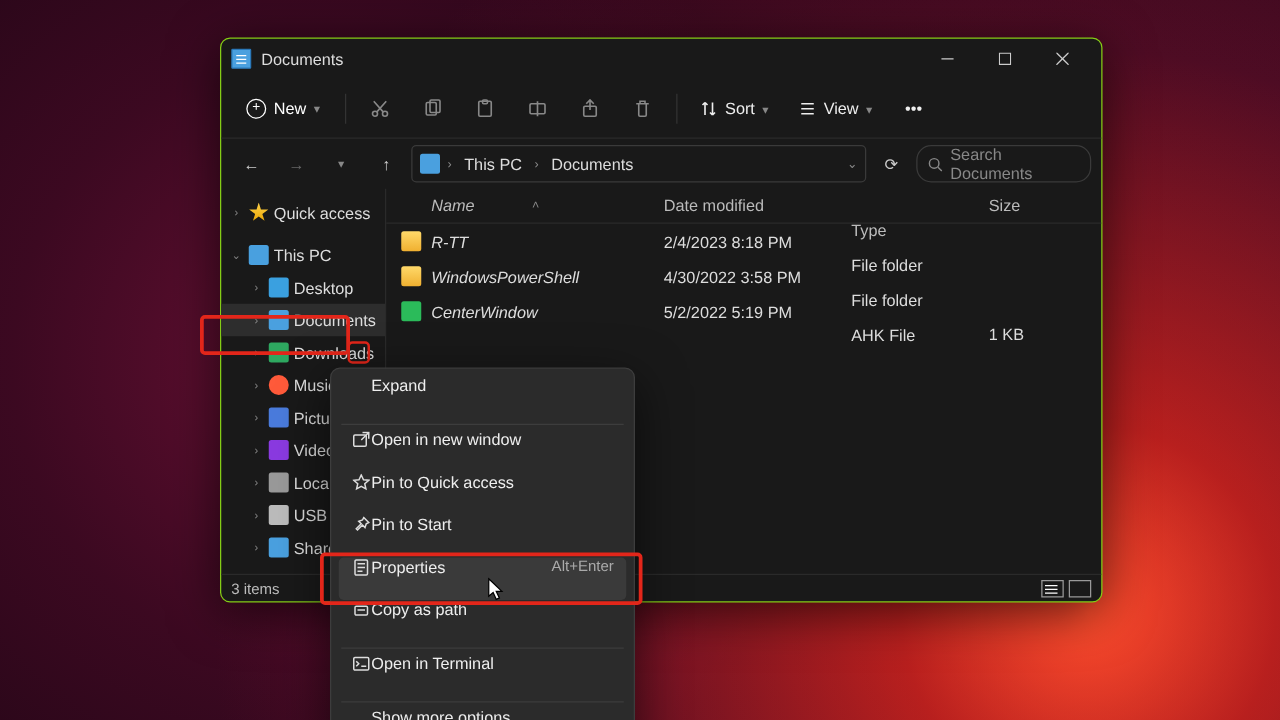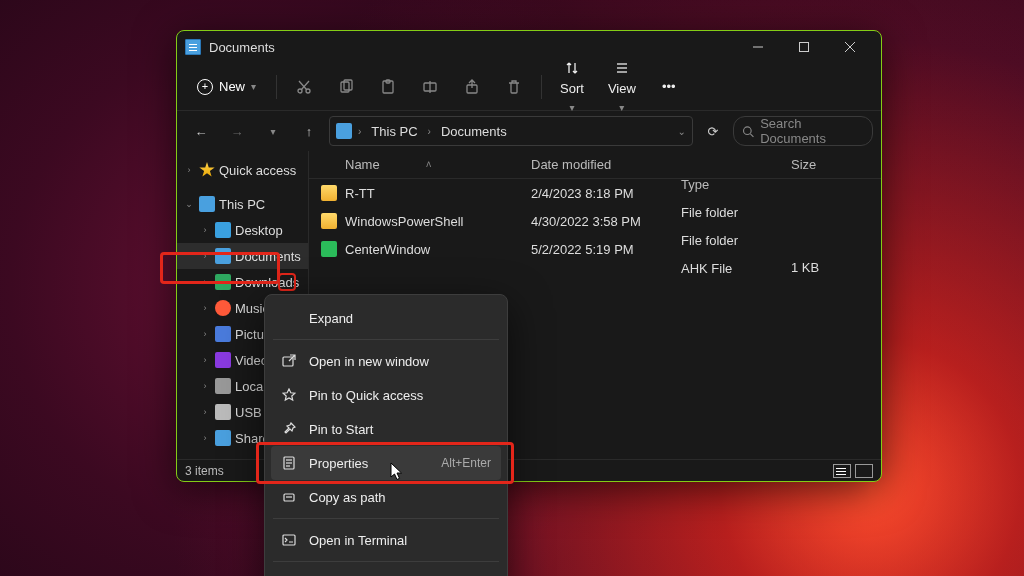--- a/index.html
+++ b/index.html
@@ -33,21 +33,21 @@
   .toolbar {
     height: 48px; display:flex; align-items:center; padding:0 8px; gap:4px;
     border-bottom:1px solid #2a2a2a;
   }
   .new-btn {
     display:flex;align-items:center;gap:6px;padding:6px 12px;border-radius:4px;color:#fff;
   }
   .new-btn .plus{width:16px;height:16px;border:1.5px solid #fff;border-radius:50%;display:flex;align-items:center;justify-content:center;font-size:11px;line-height:1;}
   .tbtn{width:38px;height:34px;display:flex;align-items:center;justify-content:center;color:#888;border-radius:4px;}
   .tdivider{width:1px;height:24px;background:#333;margin:0 4px;}
-  .tlabel{display:flex;align-items:center;gap:6px;padding:6px 10px;color:#eee;border-radius:4px;flex-direction:column;}
+  .tlabel{display:flex;align-items:flex-end;gap:6px;padding:6px 10px;color:#eee;border-radius:4px;}
   .navrow{height:40px;display:flex;align-items:center;padding:0 8px;gap:4px;}
   .navbtn{width:32px;height:32px;display:flex;align-items:center;justify-content:center;color:#ccc;border-radius:4px;}
   .addrbar{flex:1;height:30px;background:#191919;border:1px solid #3a3a3a;border-radius:4px;display:flex;align-items:center;padding:0 6px;gap:6px;}
   .crumb{padding:2px 4px;}
   .chev{color:#888;font-size:10px;}
   .addrbar .spacer{flex:1;}
   .refresh{width:32px;height:32px;display:flex;align-items:center;justify-content:center;color:#ccc;}
   .searchbox{width:140px;height:30px;border:1px solid #3a3a3a;border-radius:12px;display:flex;align-items:center;padding:0 8px;gap:6px;color:#888;}
   .body{flex:1;display:flex;min-height:0;}
   .tree{width:132px;border-right:1px solid #2a2a2a;padding-top:6px;overflow:hidden;}
@@ -65,40 +65,40 @@
   .ic-pic{background:#4a7bdc;}
   .ic-vid{background:#8a3ae0;}
   .ic-disk{background:#999;}
   .ic-usb{background:#bbb;}
   .ic-net{background:#4aa0df;}
   .ic-folder{background:linear-gradient(#ffd96a,#f0b030);}
   .ic-ahk{background:#2bbb5a;}
   .content{flex:1;display:flex;flex-direction:column;}
   .cols{height:28px;display:flex;align-items:center;border-bottom:1px solid #2a2a2a;color:#bbb;}
   .col{padding:0 10px;display:flex;align-items:center;gap:6px;}
-  .c-name{flex:0 0 212px;padding-left:36px;}
+  .c-name{flex:0 0 212px;padding-left:36px;font-style:italic;}
   .c-date{flex:0 0 150px;}
   .c-type{flex:0 0 110px;margin-top:39px;}
   .c-size{flex:0 0 70px;}
   .rows{flex:1;}
   .row{height:28px;display:flex;align-items:center;}
   .row .c-name{display:flex;align-items:center;gap:8px;padding-left:12px;}
   .status{height:22px;border-top:1px solid #2a2a2a;display:flex;align-items:center;padding:0 8px;color:#bbb;font-size:12px;}
   .status .spacer{flex:1;}
   .viewsw{width:18px;height:14px;border:1px solid #999;margin-left:4px;}
   .hl1{position:absolute;left:160px;top:252px;width:120px;height:32px;border:3px solid #e3261a;border-radius:4px;pointer-events:none;}
   .hl-docicon{position:absolute;left:278px;top:273px;width:18px;height:18px;border:2px solid #e3261a;border-radius:4px;pointer-events:none;}
   .hl2{position:absolute;left:256px;top:442px;width:258px;height:42px;border:3px solid #e3261a;border-radius:4px;pointer-events:none;}
   .ctxmenu{
     position:absolute;left:264px;top:294px;width:244px;
     background:#2b2b2b;border:1px solid #3d3d3d;border-radius:8px;
     box-shadow:0 12px 40px rgba(0,0,0,.6);
     padding:6px;color:#eee;font-size:13px;
   }
-  .mrow{height:34px;display:flex;align-items:center;gap:12px;padding:0 10px;border-radius:4px;}
+  .mrow{height:34px;display:flex;padding:0 10px;border-radius:4px;}
   .mrow.hover{background:#3a3a3a;}
   .micon{width:16px;height:16px;flex:0 0 16px;display:flex;align-items:center;justify-content:center;color:#ddd;}
   .mlabel{flex:1;}
   .mshort{color:#aaa;font-size:12px;}
   .msep{height:1px;background:#3d3d3d;margin:4px 2px;}
   .cursor{position:absolute;left:390px;top:462px;pointer-events:none;}
   svg{display:block;}
 </style>
 </head>
 <body>

